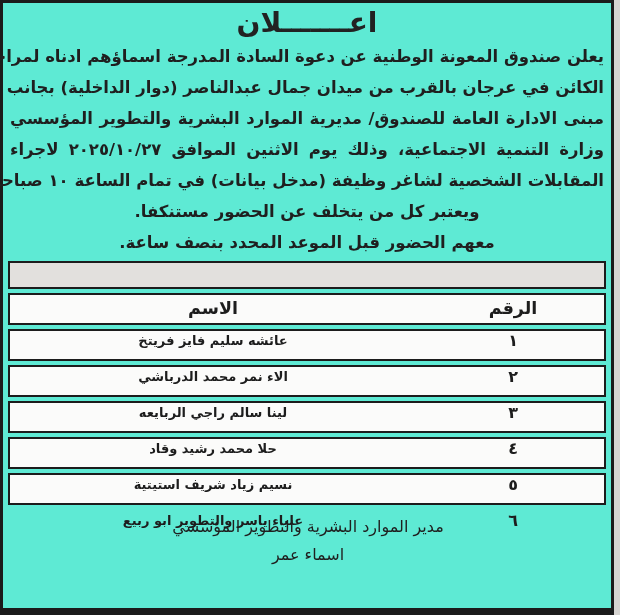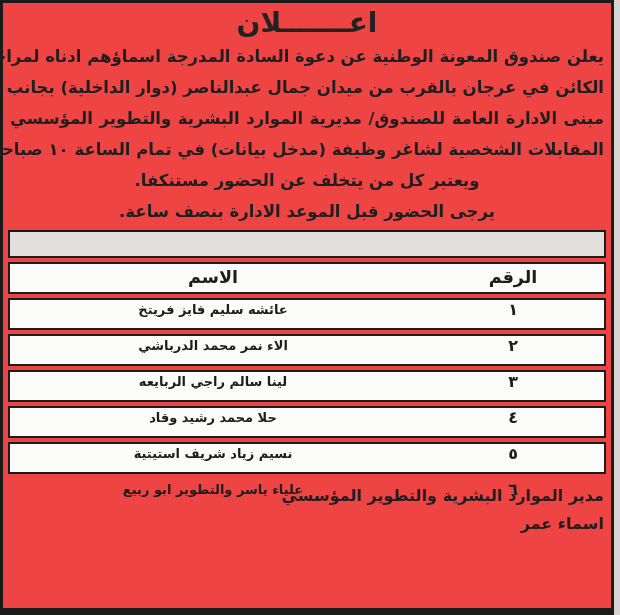--- a/index.html
+++ b/index.html
@@ -5,21 +5,21 @@
   html,body{margin:0;padding:0;}
   body{
     width:620px;height:615px;
     background:#d6d4d1;
     font-family:"DejaVu Sans",sans-serif;
     overflow:hidden;
     position:relative;
   }
   .ad{
     position:absolute;top:0;left:0;right:6px;bottom:0;
-    background:#ef4444;
+    background:#5eead4;
     border:3px solid #1b1b1b;
     border-bottom-width:7px;
     box-sizing:border-box;
     padding:2px 5px 0 5px;
     color:#1d1d1d;
   }
   .title{
     margin:0;
     height:36px;line-height:36px;
     text-align:center;
@@ -54,42 +54,43 @@
   }
   .c-num{
     width:188px;
     border-left:6px solid #14b8a6;
     font-size:16px;
   }
   .c-name{flex:1;font-size:13px;}
   .thead .cell{font-size:17.5px;}
   .sig{
     margin-top:8px;
-    text-align:right;
-    font-weight:bold;
+    text-align:center;
+    font-weight:normal;
     font-size:16px;
     line-height:28px;
     padding:0 2px 0 4px;
     color:#1f1f1f;
   }
 </style>
 </head>
 <body>
 
 <div class="ad" dir="rtl">
 
   <h1 class="title">اعـــــــلان</h1>
 
   <div class="body-text">
     <div class="line j">يعلن صندوق المعونة الوطنية عن دعوة السادة المدرجة اسماؤهم ادناه لمراجعة</div>
     <div class="line j">الكائن في عرجان بالقرب من ميدان جمال عبدالناصر (دوار الداخلية) بجانب</div>
     <div class="line j">مبنى الادارة العامة للصندوق/ مديرية الموارد البشرية والتطوير المؤسسي</div>
+    <div class="line j">وزارة التنمية الاجتماعية، وذلك يوم الاثنين الموافق ٢٠٢٥/١٠/٢٧ لاجراء</div>
     <div class="line j">المقابلات الشخصية لشاغر وظيفة (مدخل بيانات) في تمام الساعة ١٠ صباحا</div>
     <div class="line r">ويعتبر كل من يتخلف عن الحضور مستنكفا.</div>
-    <div class="line r">يرجى الحضور قبل الموعد الادارة بنصف ساعة.</div>
+    <div class="line r">معهم الحضور قبل الموعد المحدد بنصف ساعة.</div>
   </div>
 
   <div class="tbl">
 
     <div class="trow thead">
       <div class="cell c-num">الرقم</div>
       <div class="cell c-name">الاسم</div>
     </div>
 
     <div class="trow">

